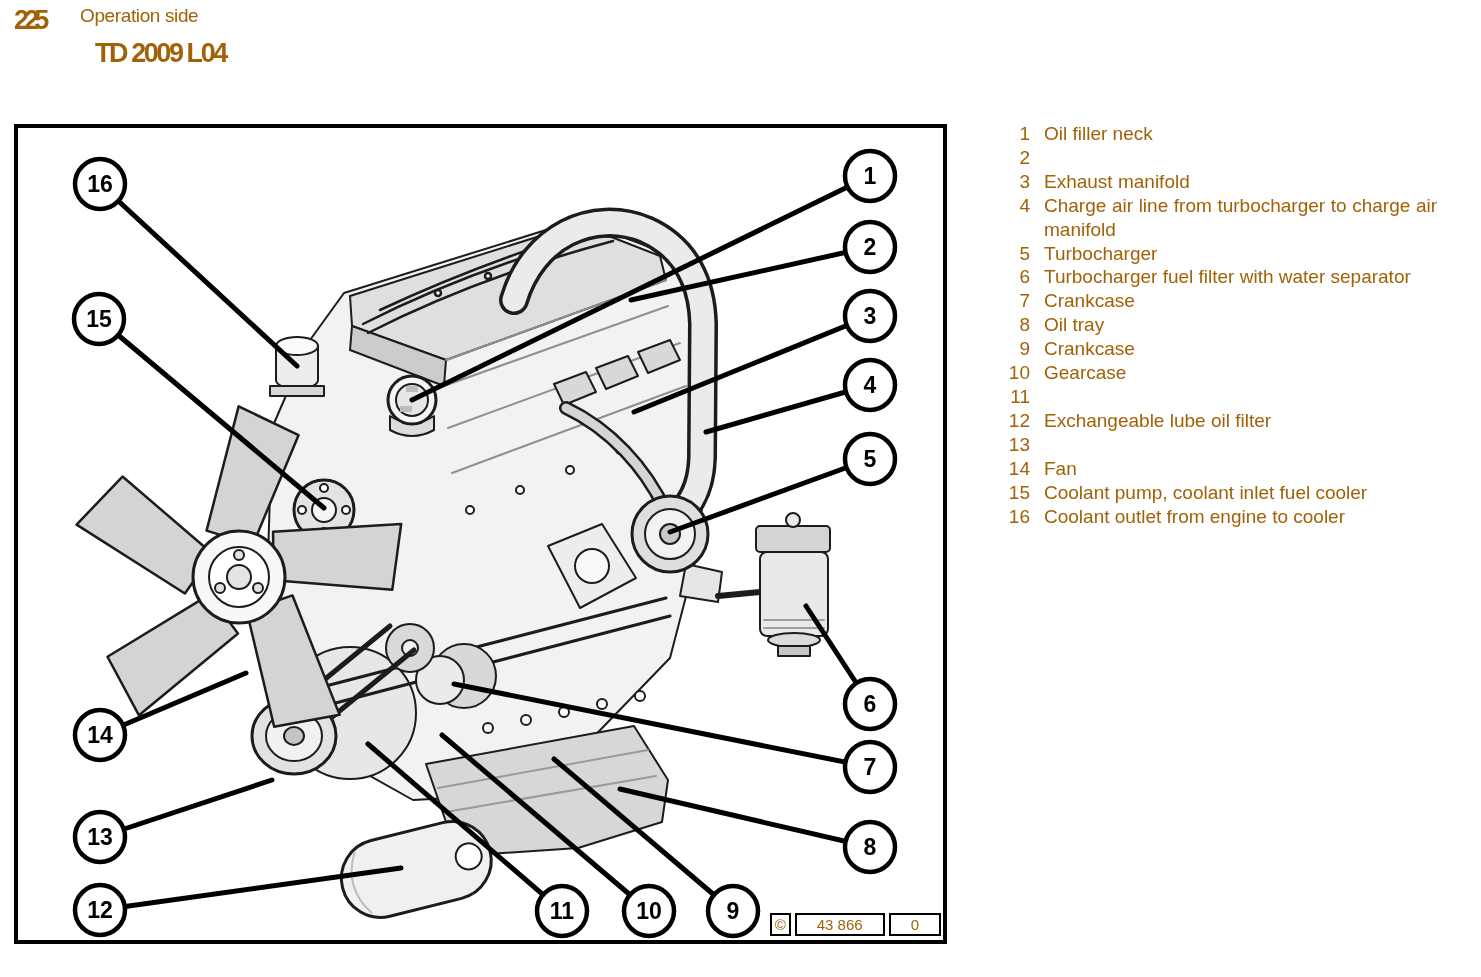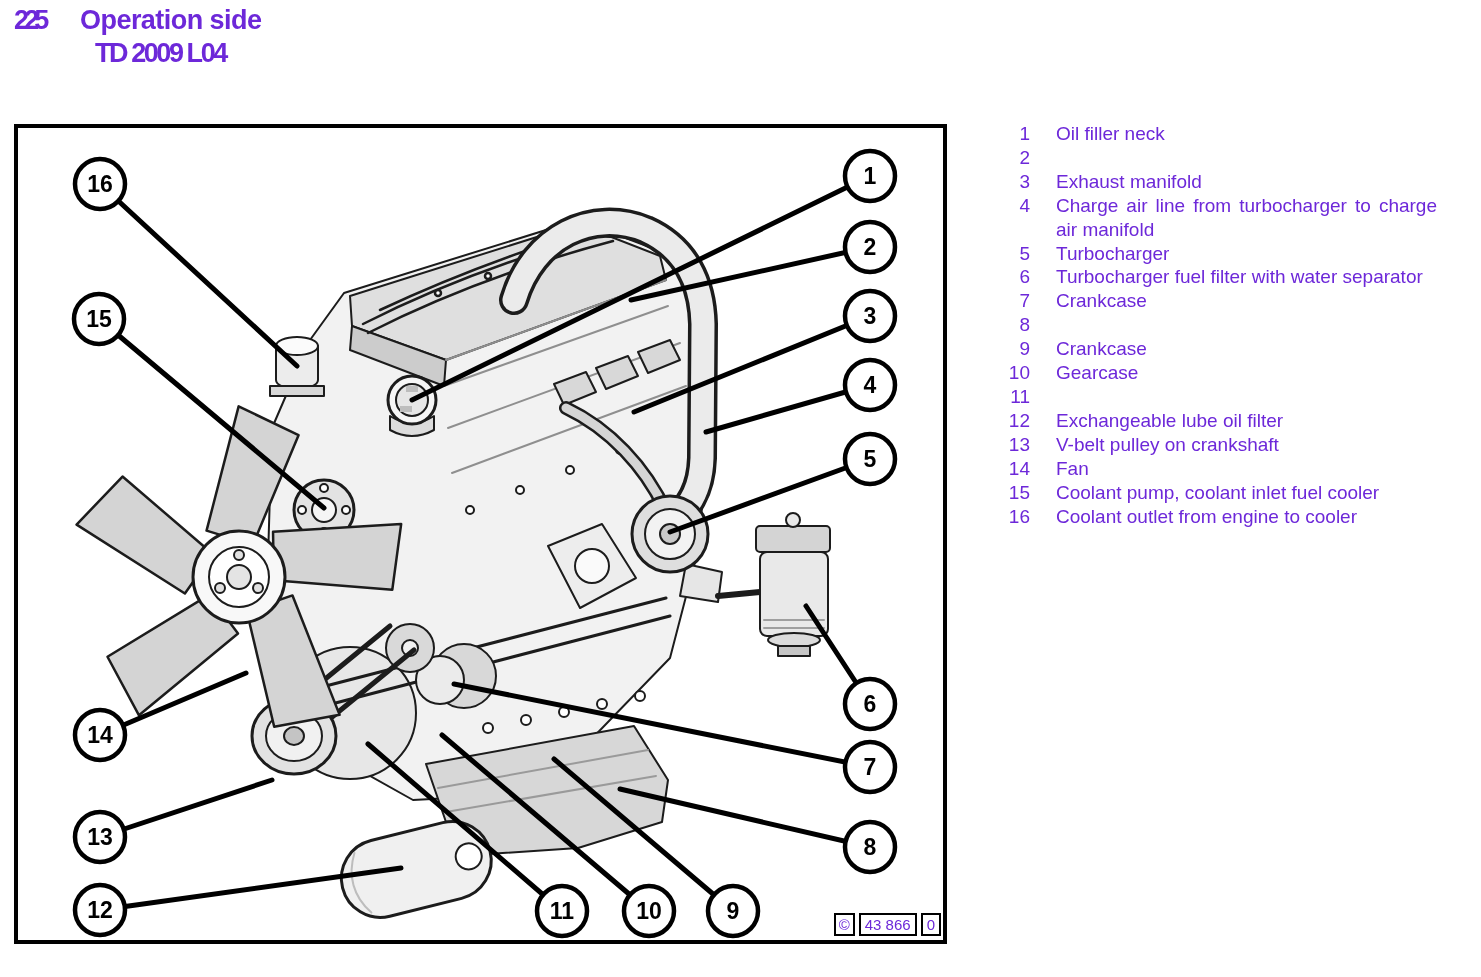--- a/index.html
+++ b/index.html
@@ -1,34 +1,34 @@
 <!DOCTYPE html>
 <html><head>
 <meta charset="utf-8">
 <style>
   html,body{margin:0;padding:0;background:#ffffff;}
   .page{position:relative;width:1481px;height:977px;background:#fff;overflow:hidden;
-        font-family:"Liberation Sans",sans-serif;color:#6d28d9;}
+        font-family:"Liberation Sans",sans-serif;color:#a16207;}
   
   .sec-num{position:absolute;top:5px;left:14px;font-size:27px;font-weight:bold;letter-spacing:-0.18em;}
-  .sec-title{position:absolute;top:5px;left:80px;font-size:27px;font-weight:bold;letter-spacing:-0.02em;}
+  .sec-title{position:absolute;top:5px;left:80px;font-size:19px;font-weight:normal;letter-spacing:-0.02em;}
   .sec-sub{position:absolute;top:38px;left:95px;font-size:27px;font-weight:bold;letter-spacing:-0.09em;text-align:right;}
   
   .figure{position:absolute;left:14px;top:124px;width:933px;height:820px;
           border:4px solid #000;box-sizing:border-box;background:#fff;}
   .figure svg{position:absolute;left:0;top:0;width:925px;height:812px;}
   .stamp{position:absolute;right:2px;bottom:2px;display:flex;align-items:center;gap:4px;
          background:#fff;padding:2px 0 2px 3px;}
-  .stamp .cell{border:2px solid #000;font-size:15px;line-height:19px;padding:0 4px;background:#fff;white-space:nowrap;}
+  .stamp .cell{border:2px solid #000;font-size:15px;line-height:19px;padding:0 20px;background:#fff;white-space:nowrap;}
   .stamp .cell.sym{padding:0 3px;}
   
   .legend{position:absolute;left:1001px;top:122px;width:460px;font-size:19px;line-height:23.9px;}
   .lrow{display:grid;grid-template-columns:29px 393px;column-gap:14px;}
   .lnum{text-align:right;}
-  .llabel{text-align:justify;margin-left:12px;}
+  .llabel{text-align:justify;}
 </style>
 </head>
 <body>
 
 <div class="page">
 
   <div class="sec-num">225</div>
   <div class="sec-title">Operation side</div>
   <div class="sec-sub">TD 2009 L04</div>
 
@@ -248,39 +248,39 @@
     <div class="lrow">
         <span class="lnum">6</span>
         <span class="llabel">Turbocharger fuel filter with water separator</span>
       </div>
     <div class="lrow">
         <span class="lnum">7</span>
         <span class="llabel">Crankcase</span>
       </div>
     <div class="lrow">
         <span class="lnum">8</span>
+        <span class="llabel">Oil tray</span>
       </div>
     <div class="lrow">
         <span class="lnum">9</span>
         <span class="llabel">Crankcase</span>
       </div>
     <div class="lrow">
         <span class="lnum">10</span>
         <span class="llabel">Gearcase</span>
       </div>
     <div class="lrow">
         <span class="lnum">11</span>
       </div>
     <div class="lrow">
         <span class="lnum">12</span>
         <span class="llabel">Exchangeable lube oil filter</span>
       </div>
     <div class="lrow">
         <span class="lnum">13</span>
-        <span class="llabel">V-belt pulley on crankshaft</span>
       </div>
     <div class="lrow">
         <span class="lnum">14</span>
         <span class="llabel">Fan</span>
       </div>
     <div class="lrow">
         <span class="lnum">15</span>
         <span class="llabel">Coolant pump, coolant inlet fuel cooler</span>
       </div>
     <div class="lrow">

